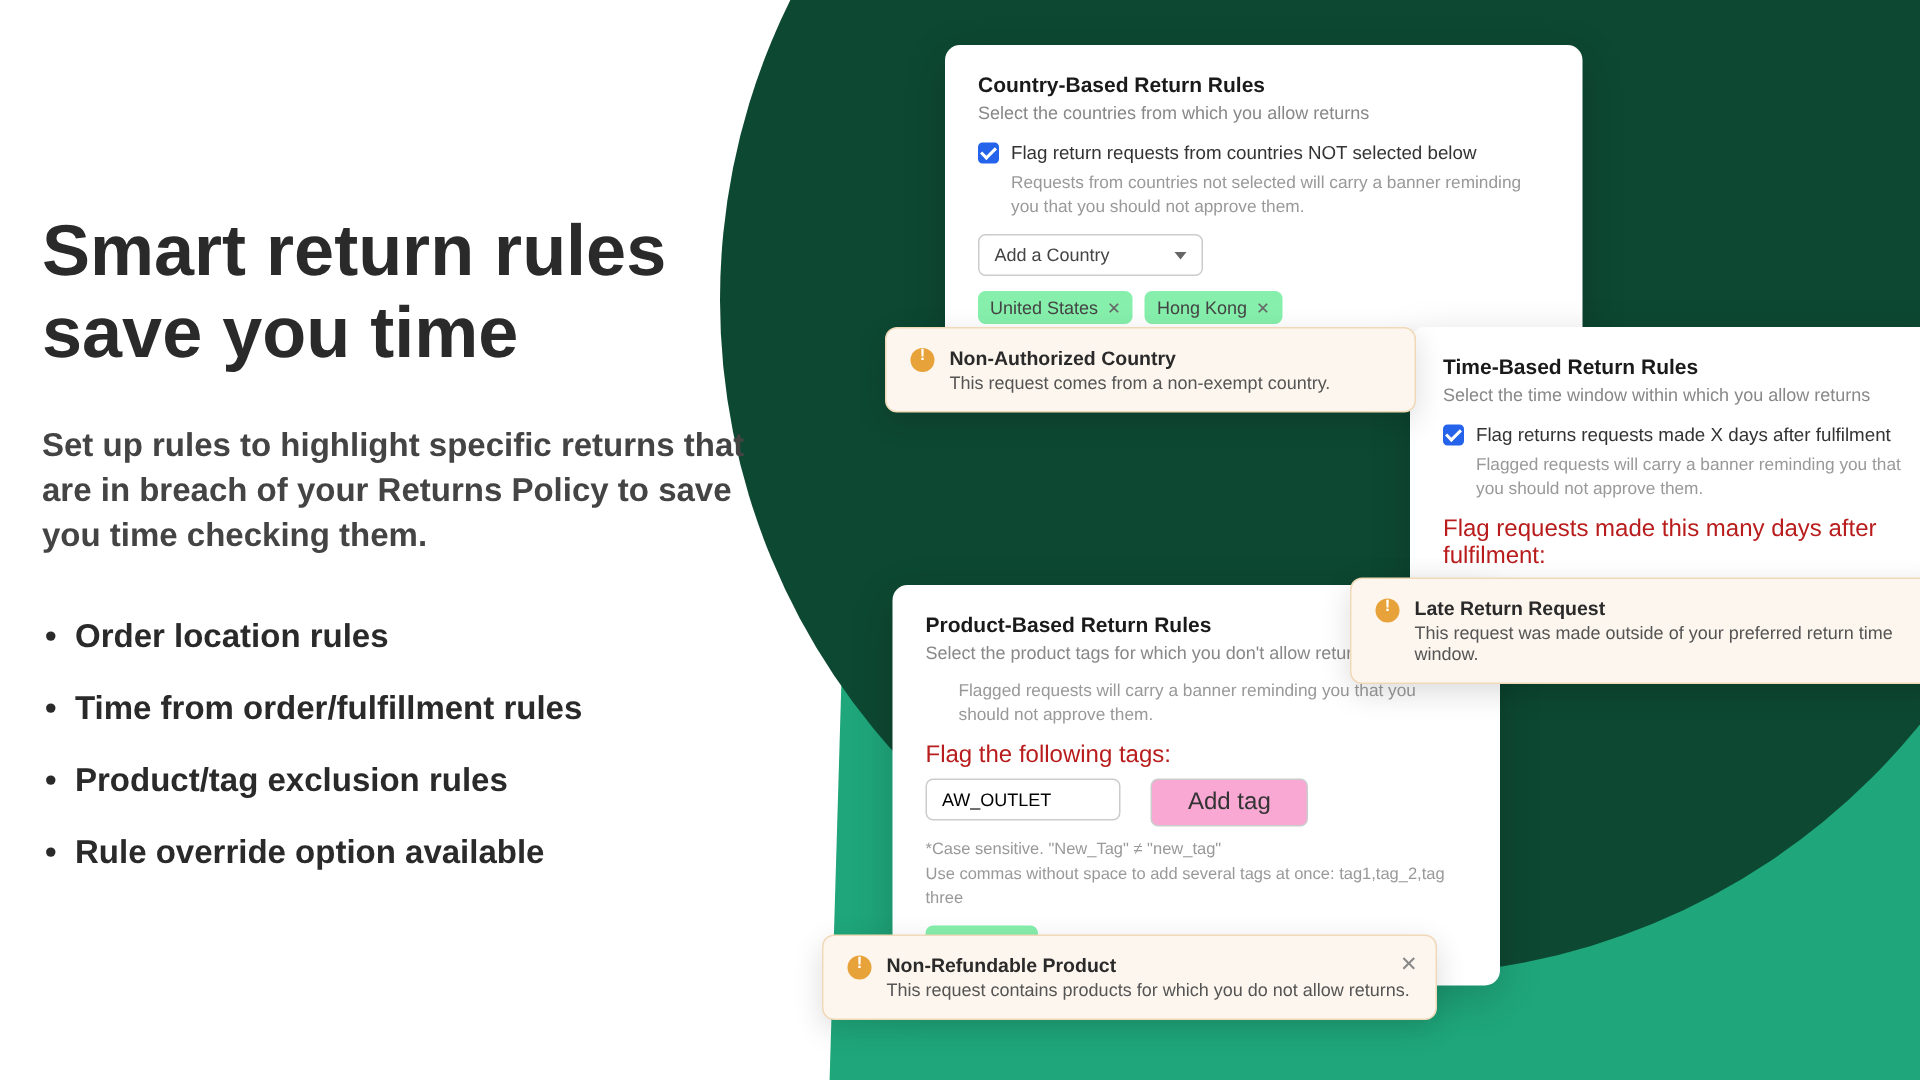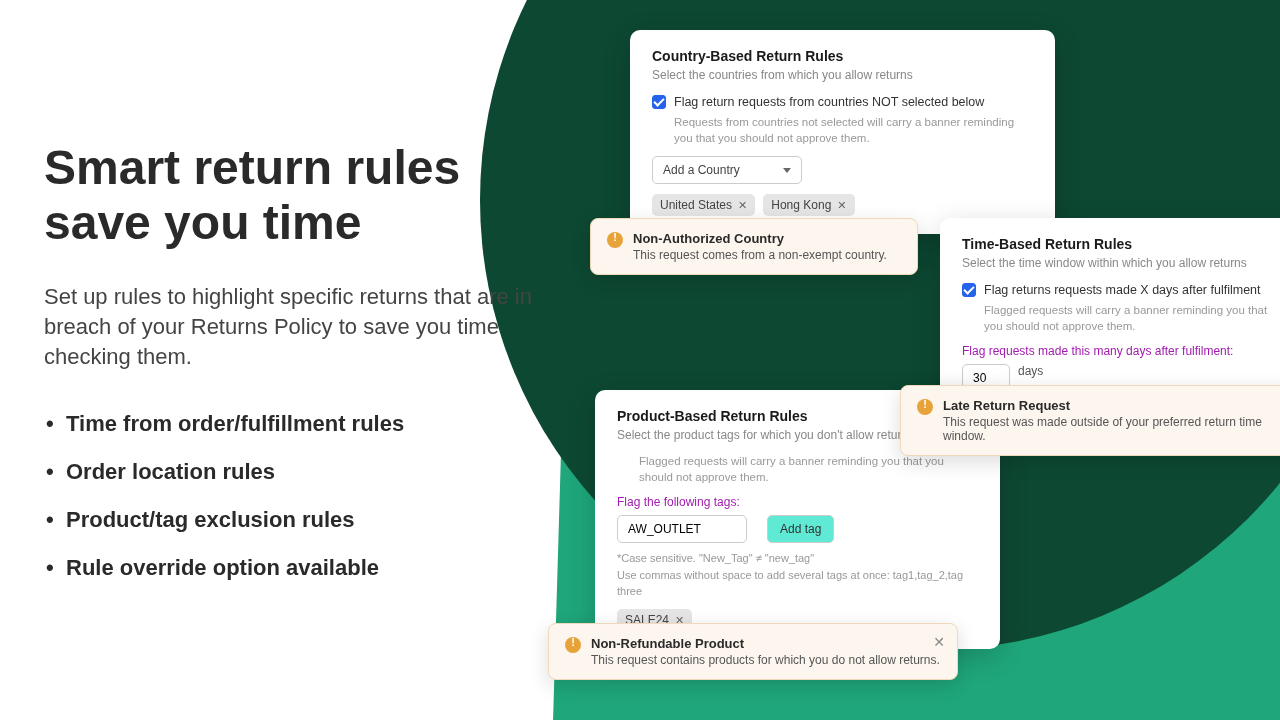--- a/index.html
+++ b/index.html
@@ -1,73 +1,73 @@
 <!DOCTYPE html>
 <html><head>
 <meta charset="utf-8">
 <style>
 *{margin:0;padding:0;box-sizing:border-box}
 body{width:1280px;height:720px;font-family:-apple-system,BlinkMacSystemFont,'Segoe UI',sans-serif;position:relative;overflow:hidden;background:#fff}
 .bg{position:absolute;inset:0;z-index:0}
 .bg-shape1{position:absolute;right:-100px;top:-250px;width:900px;height:900px;background:#0d4832;border-radius:50%}
 .bg-shape2{position:absolute;right:-200px;top:-100px;width:1100px;height:1100px;background:#1fa67a;transform:rotate(-15deg);clip-path:polygon(30% 0,100% 0,100% 100%,0 100%)}
-.left{position:absolute;left:44px;top:140px;width:500px;z-index:5}
+.left{position:absolute;left:28px;top:140px;width:500px;z-index:5}
 .headline{font-size:48px;font-weight:800;line-height:1.15;color:#2a2a2a;margin-bottom:32px}
-.sub{font-size:22px;font-weight:400;line-height:1.35;color:#444;margin-bottom:40px}
+.sub{font-size:22px;font-weight:700;line-height:1.35;color:#444;margin-bottom:40px}
 .bullets{list-style:none}
 .bullets li{font-size:22px;font-weight:700;color:#2a2a2a;margin-bottom:22px;padding-left:22px;position:relative}
 .bullets li::before{content:"•";position:absolute;left:2px;font-weight:700}
 .card{position:absolute;background:#fff;border-radius:10px;box-shadow:0 8px 28px rgba(0,0,0,.18);padding:18px 22px;z-index:10}
 .card-title{font-size:14px;font-weight:700;color:#1a1a1a;margin-bottom:4px}
 .card-sub{font-size:12px;color:#888;margin-bottom:12px}
 .chk-row{display:flex;align-items:flex-end;gap:8px;margin-bottom:6px}
 .chk{width:14px;height:14px;border:1.5px solid #2563eb;border-radius:3px;background:#2563eb;position:relative;flex-shrink:0;margin-top:1px}
 .chk::after{content:"";position:absolute;left:3px;top:0;width:4px;height:8px;border:solid #fff;border-width:0 2px 2px 0;transform:rotate(45deg)}
 .chk-label{font-size:12.5px;color:#333}
 .help{font-size:11.5px;color:#999;margin-left:22px;line-height:1.35;margin-bottom:10px}
 .select{display:flex;align-items:center;justify-content:space-between;border:1px solid #ccc;border-radius:5px;padding:6px 10px;font-size:12px;color:#444;width:150px;margin-left:0;margin-bottom:10px;background:#fff}
 .caret{width:0;height:0;border-left:4px solid transparent;border-right:4px solid transparent;border-top:5px solid #666}
 .tags{display:flex;gap:8px;flex-wrap:wrap}
-.tag{display:inline-flex;align-items:center;gap:6px;background:#e5e5e5;border-radius:5px;padding:4px 8px;font-size:12px;color:#444}
+.tag{display:inline-flex;align-items:center;gap:6px;background:#86efac;border-radius:5px;padding:4px 8px;font-size:12px;color:#444}
 .tag-x{font-size:11px;color:#666;cursor:pointer}
 .banner{position:absolute;background:#fdf6ee;border:1px solid #f0d9b8;border-radius:8px;box-shadow:0 6px 20px rgba(0,0,0,.14);padding:12px 16px;display:flex;gap:10px;z-index:20}
 .warn-ico{width:16px;height:16px;background:#e8a23a;border-radius:50%;flex-shrink:0;position:relative;margin-top:1px}
 .warn-ico::after{content:"!";position:absolute;left:0;right:0;text-align:center;top:-1px;color:#fff;font-size:11px;font-weight:700}
 .banner-title{font-size:13px;font-weight:700;color:#2a2a2a;margin-bottom:2px}
 .banner-msg{font-size:12px;color:#555}
 .close-x{position:absolute;right:12px;top:10px;font-size:14px;color:#888;cursor:pointer}
-.field-label{font-size:12px;color:#a21caf;margin-bottom:6px}
+.field-label{font-size:16px;color:#b91c1c;margin-bottom:6px}
 .inline-inp{display:flex;align-items:flex-start;gap:8px}
 .inp{border:1px solid #ccc;border-radius:5px;padding:6px 10px;font-size:12px;width:48px}
 .unit{font-size:12px;color:#555}
 .taginp{border:1px solid #ccc;border-radius:5px;padding:6px 10px;font-size:12px;width:130px}
-.addbtn{border:1px solid #ccc;border-radius:5px;padding:6px 12px;font-size:12px;background:#5eead4;color:#333}
+.addbtn{border:1px solid #ccc;border-radius:5px;padding:6px 24px;font-size:16px;background:#f9a8d4;color:#333}
 .note{font-size:11px;color:#999;margin-top:8px;line-height:1.4}
 
 #card-country{left:630px;top:30px;width:425px}
-#ban-country{left:590px;top:218px;width:328px}
+#ban-country{left:590px;top:218px;width:354px}
 #card-time{left:940px;top:218px;width:360px}
 #ban-time{left:900px;top:385px;width:400px}
 #card-product{left:595px;top:390px;width:405px}
 #ban-product{left:548px;top:623px;width:410px}
 </style>
 </head>
 <body>
 
 <div class="bg">
   <div class="bg-shape2"></div>
   <div class="bg-shape1"></div>
 </div>
 
 <div class="left">
   <h1 class="headline">Smart return rules save you time</h1>
   <p class="sub">Set up rules to highlight specific returns that are in breach of your Returns Policy to save you time checking them.</p>
   <ul class="bullets">
+    <li>Order location rules</li>
     <li>Time from order/fulfillment rules</li>
-    <li>Order location rules</li>
     <li>Product/tag exclusion rules</li>
     <li>Rule override option available</li>
   </ul>
 </div>
 
 <div class="card" id="card-country">
   <div class="card-title">Country-Based Return Rules</div>
   <div class="card-sub">Select the countries from which you allow returns</div>
   <div class="chk-row">
     <div class="chk"></div>

